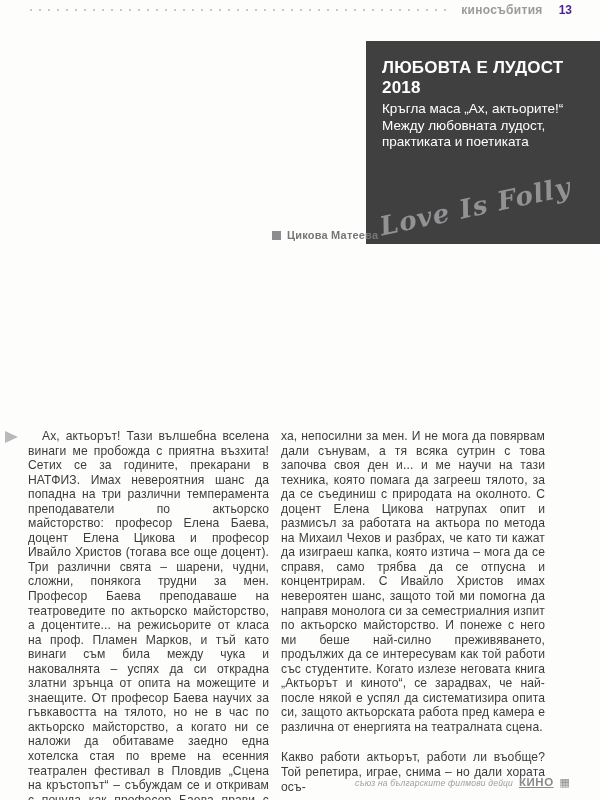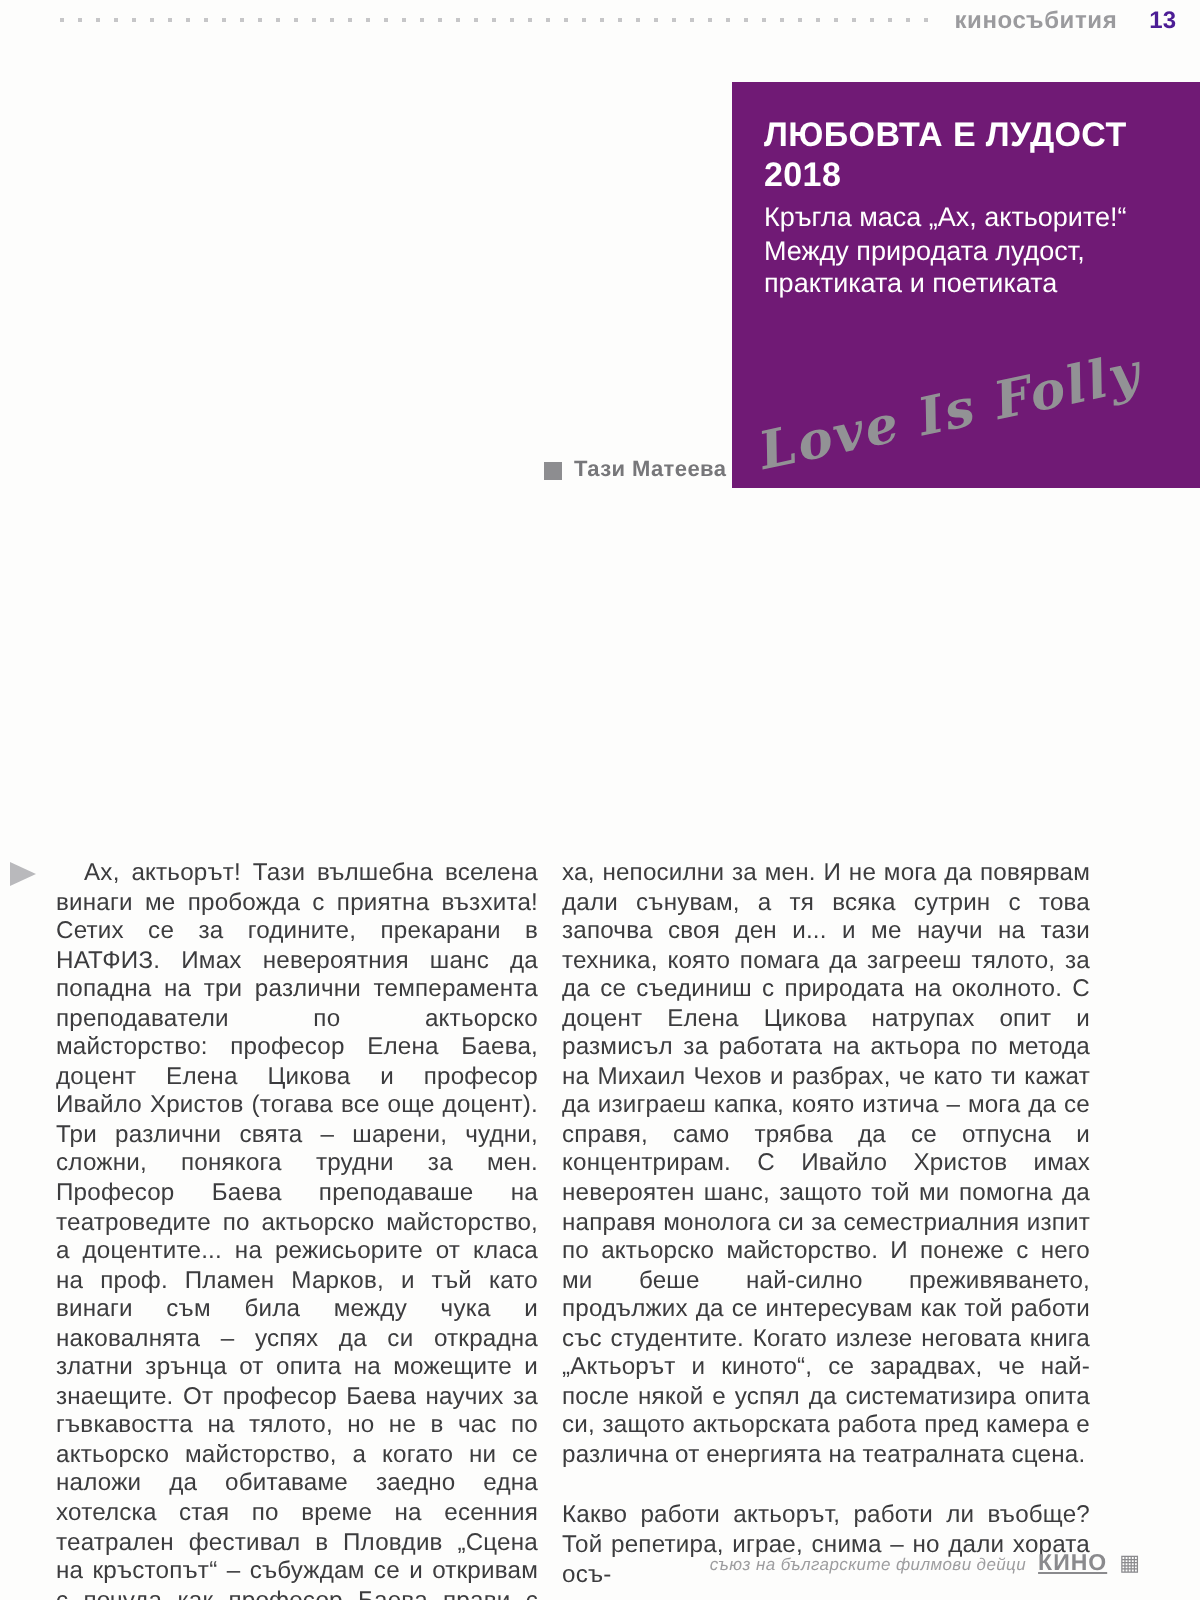--- a/index.html
+++ b/index.html
@@ -7,21 +7,21 @@
   body {
     position: relative;
     background: #fdfdfc;
     font-family: "Liberation Sans", "DejaVu Sans", sans-serif;
     overflow: hidden;
   }
 
   
   .page-header {
     position: absolute;
-    top: 2px; left: 30px; right: 12px;
+    top: 2px; left: 30px; right: 28px;
     height: 16px;
     display: flex;
     align-items: center;
     gap: 10px;
     justify-content: center;
   }
   .dotted-leader {
     flex: 1;
     height: 2px;
     background: repeating-linear-gradient(to right, #c6c6c8 0 2px, transparent 2px 9px);
@@ -37,21 +37,21 @@
     font-weight: bold;
     color: #4c1d95;
     margin-left: 6px;
   }
 
   
   .title-box {
     position: absolute;
     left: 366px; top: 41px;
     width: 234px; height: 203px;
-    background: #701a75;
+    background: #404040;
     padding: 17px 14px 0 16px;
     overflow: hidden;
   }
   .title-box h1 {
     color: #ffffff;
     font-size: 17px;
     line-height: 20px;
     font-weight: bold;
     letter-spacing: 0.2px;
   }
@@ -158,29 +158,29 @@
 <div class="page-header">
   <div class="dotted-leader"></div>
   <span class="section-label">киносъбития</span>
   <span class="page-number">13</span>
 </div>
 
 <div class="title-box">
   <h1>ЛЮБОВТА Е ЛУДОСТ 2018</h1>
   <div class="subtitle">
     <div>Кръгла маса „Ах, актьорите!“</div>
-    <div>Между природата лудост,</div>
+    <div>Между любовната лудост,</div>
     <div>практиката и поетиката</div>
   </div>
   <div class="watermark">Love Is Folly</div>
 </div>
 
 <div class="byline">
   <span class="square-icon"></span>
-  <span class="author">Тази Матеева</span>
+  <span class="author">Цикова Матеева</span>
 </div>
 
 <div class="para-marker"></div>
 
 <div class="article">
   <div class="col">
     <p class="indent">Ах, актьорът! Тази вълшебна вселена винаги ме пробожда с приятна възхита! Сетих се за годините, прекарани в НАТФИЗ. Имах невероятния шанс да попадна на три различни темперамента преподаватели по актьорско майсторство: професор Елена Баева, доцент Елена Цикова и професор Ивайло Христов (тогава все още доцент). Три различни свята – шарени, чудни, сложни, понякога трудни за мен. Професор Баева преподаваше на театроведите по актьорско майсторство, а доцентите... на режисьорите от класа на проф. Пламен Марков, и тъй като винаги съм била между чука и наковалнята – успях да си открадна златни зрънца от опита на можещите и знаещите. От професор Баева научих за гъвкавостта на тялото, но не в час по актьорско майсторство, а когато ни се наложи да обитаваме заедно една хотелска стая по време на есенния театрален фестивал в Пловдив „Сцена на кръстопът“ – събуждам се и откривам с почуда как професор Баева прави с крака стройни движения във възду-</p>
   </div>
   <div class="col">
     <p>ха, непосилни за мен. И не мога да повярвам дали сънувам, а тя всяка сутрин с това започва своя ден и... и ме научи на тази техника, която помага да загрееш тялото, за да се съединиш с природата на околното. С доцент Елена Цикова натрупах опит и размисъл за работата на актьора по метода на Михаил Чехов и разбрах, че като ти кажат да изиграеш капка, която изтича – мога да се справя, само трябва да се отпусна и концентрирам. С Ивайло Христов имах невероятен шанс, защото той ми помогна да направя монолога си за семестриалния изпит по актьорско майсторство. И понеже с него ми беше най-силно преживяването, продължих да се интересувам как той работи със студентите. Когато излезе неговата книга „Актьорът и киното“, се зарадвах, че най-после някой е успял да систематизира опита си, защото актьорската работа пред камера е различна от енергията на театралната сцена.</p>

